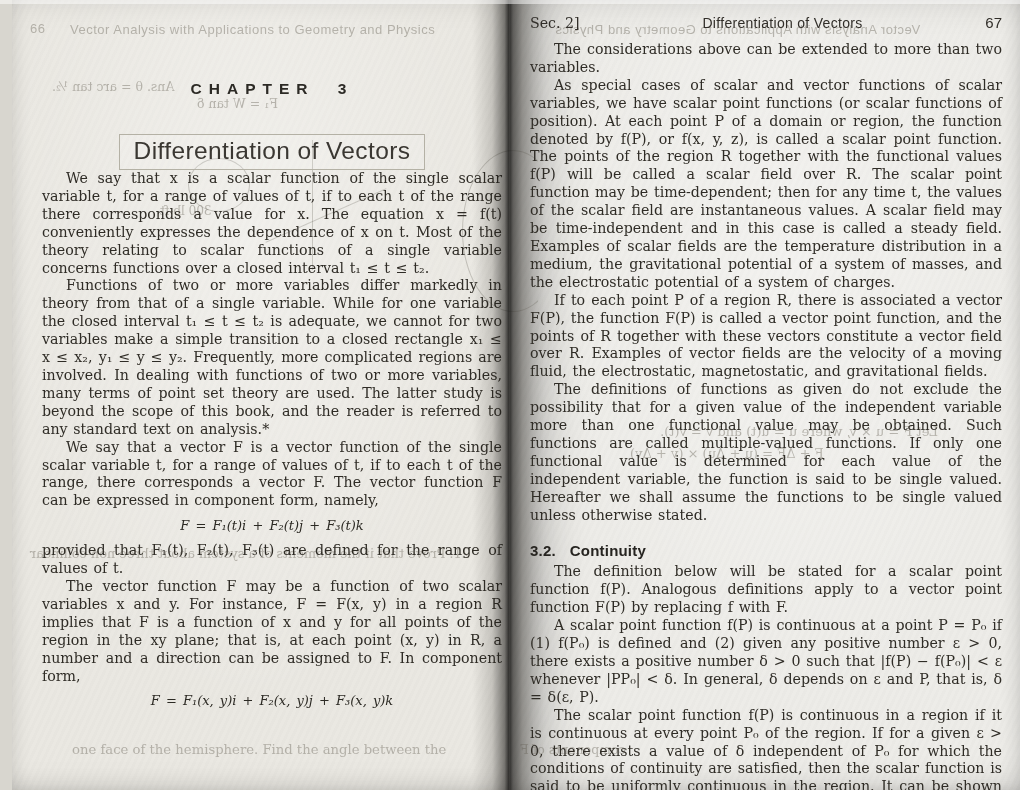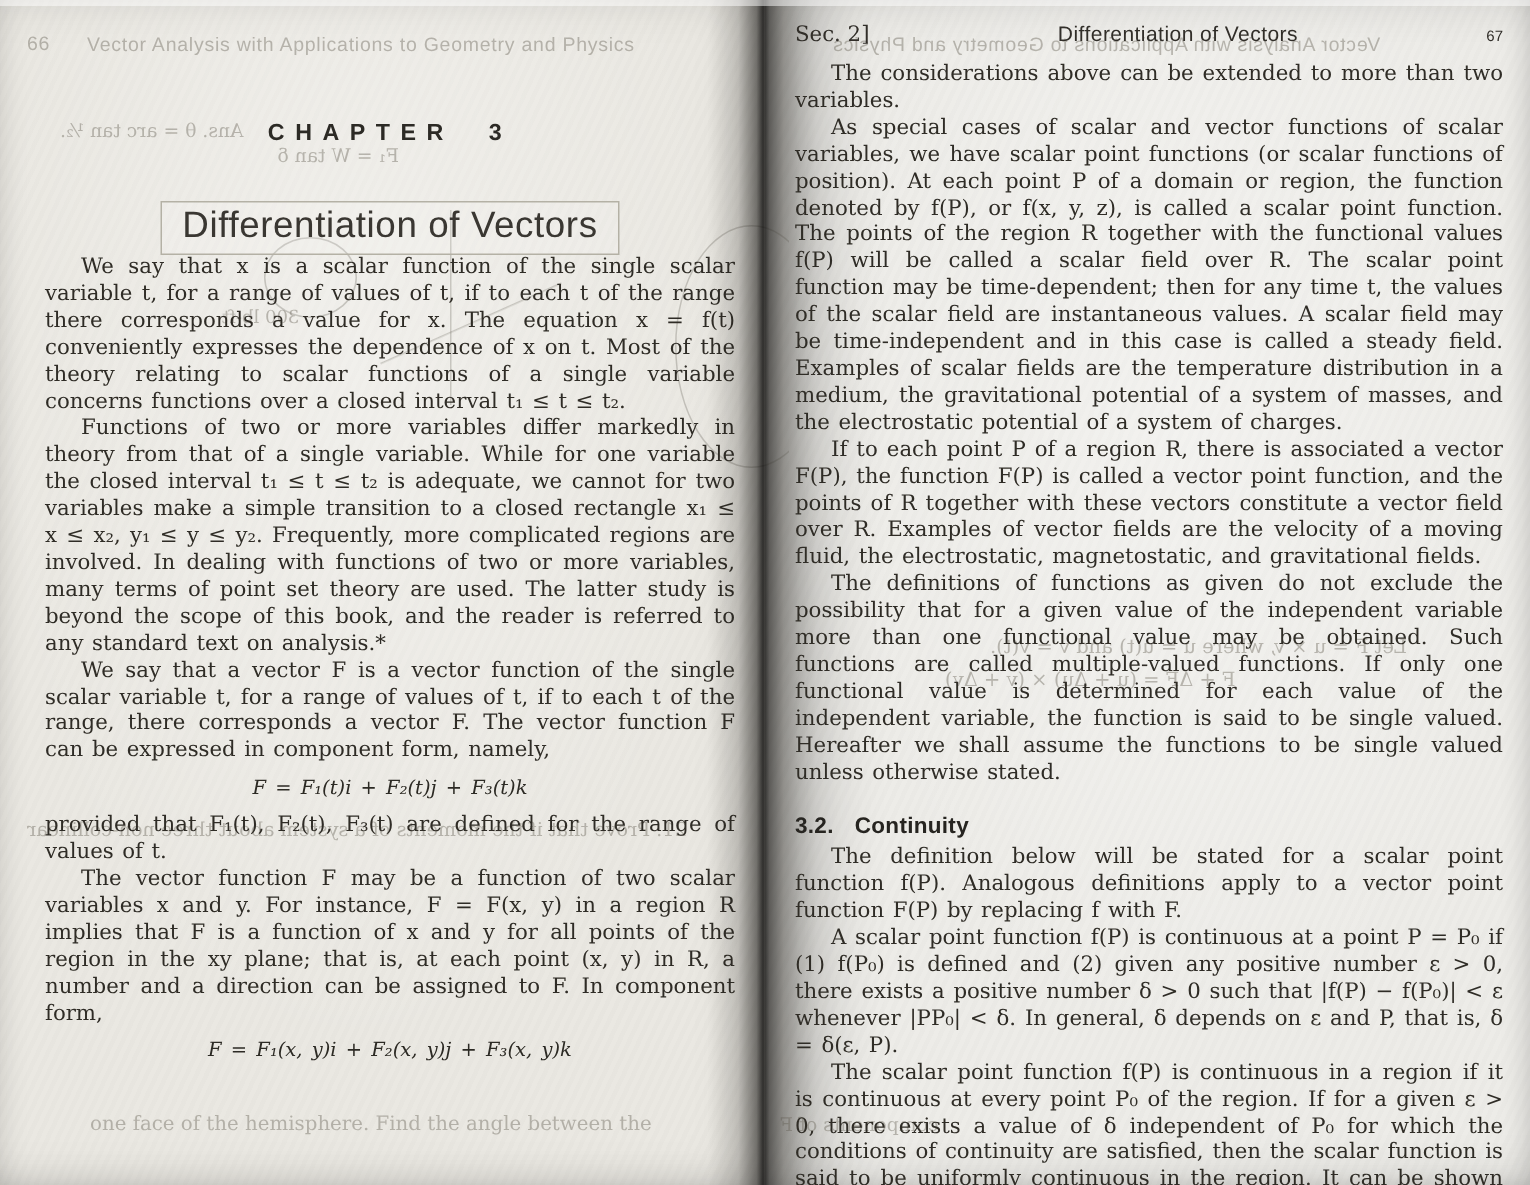--- a/index.html
+++ b/index.html
@@ -4,21 +4,21 @@
 <style>
   html,body{margin:0;padding:0;}
   body{
     width:1020px;height:790px;position:relative;overflow:hidden;
     background:#d8d6cf;
     font-family:"DejaVu Serif", serif;
   }
   
   .page{position:absolute;top:0;bottom:0;overflow:hidden;}
   .page-left{
-    left:0;width:526px;
+    left:12px;width:526px;
     background:
       radial-gradient(ellipse at 45% 30%, rgba(255,255,255,0.35) 0%, rgba(255,255,255,0) 60%),
       repeating-linear-gradient(115deg, rgba(0,0,0,0.012) 0 3px, rgba(255,255,255,0.012) 3px 6px),
       #eae8e2;
     box-shadow: inset 14px 0 20px -14px rgba(0,0,0,0.14),
                 inset -34px 0 46px -22px rgba(0,0,0,0.38),
                 inset 0 -16px 30px -24px rgba(0,0,0,0.18);
   }
   .page-right{
     left:510px;width:510px;
@@ -73,21 +73,21 @@
     font-size:13px;line-height:18px;color:#2c2a24;word-spacing:2px;
   }
 
   
   .rp-header{
     display:flex;justify-content:space-between;align-items:baseline;
     padding-top:14px;margin-bottom:10px;color:#312e29;
   }
   .rp-header .hl{font-family:"DejaVu Serif", serif;font-size:14.2px;}
   .rp-header .hc{font-family:"Liberation Sans", sans-serif;font-size:14px;letter-spacing:0.3px;}
-  .rp-header .hr{font-family:"Liberation Sans", sans-serif;font-size:10px;}
+  .rp-header .hr{font-family:"Liberation Sans", sans-serif;font-size:15px;}
 
   
   .ghost{
     position:absolute;z-index:1;color:rgba(112,108,97,0.45);
     filter:blur(0.45px);pointer-events:none;white-space:nowrap;
   }
   .ghost.serif{font-family:"DejaVu Serif", serif;font-size:13.2px;}
   .ghost.sans{font-family:"Liberation Sans", sans-serif;font-size:13px;letter-spacing:0.5px;}
   .mirror{transform:scaleX(-1);}
   .ghost-shape{position:absolute;z-index:1;pointer-events:none;filter:blur(0.5px);}

